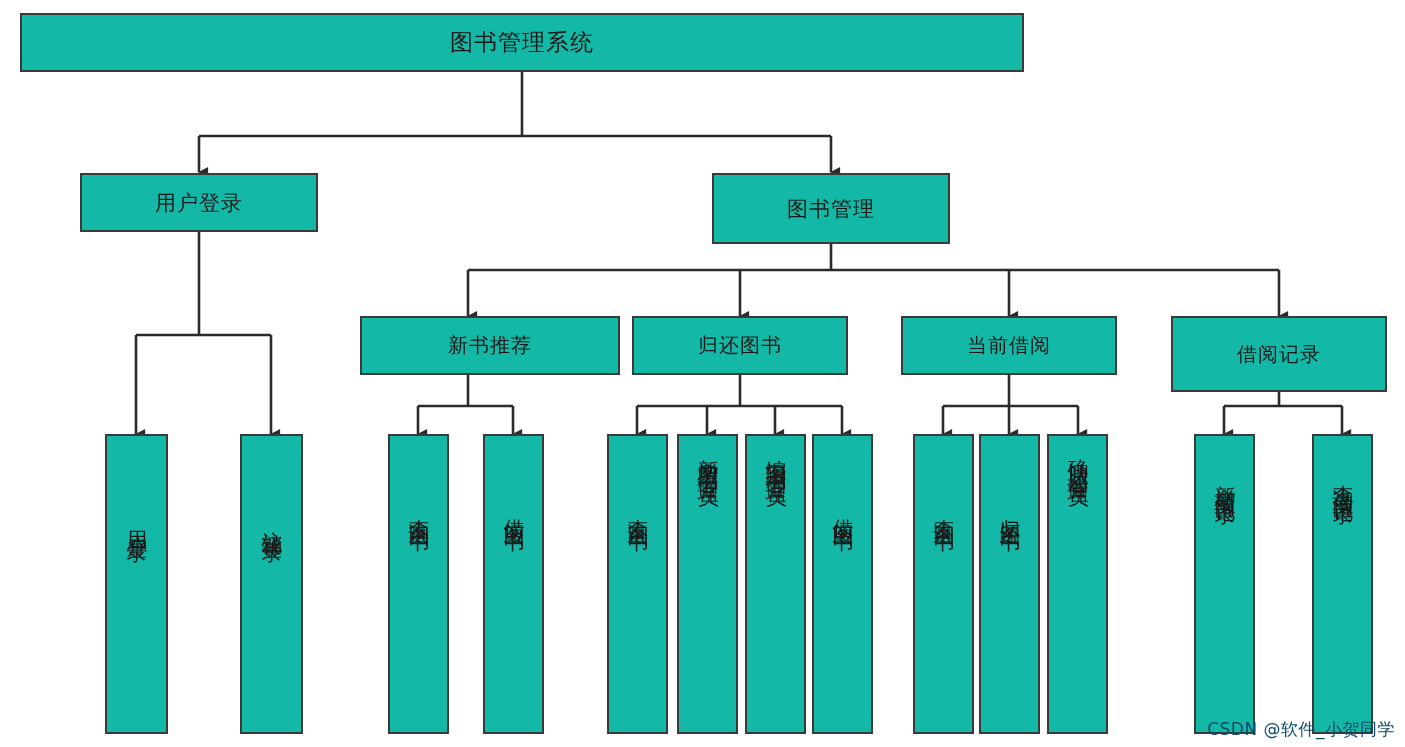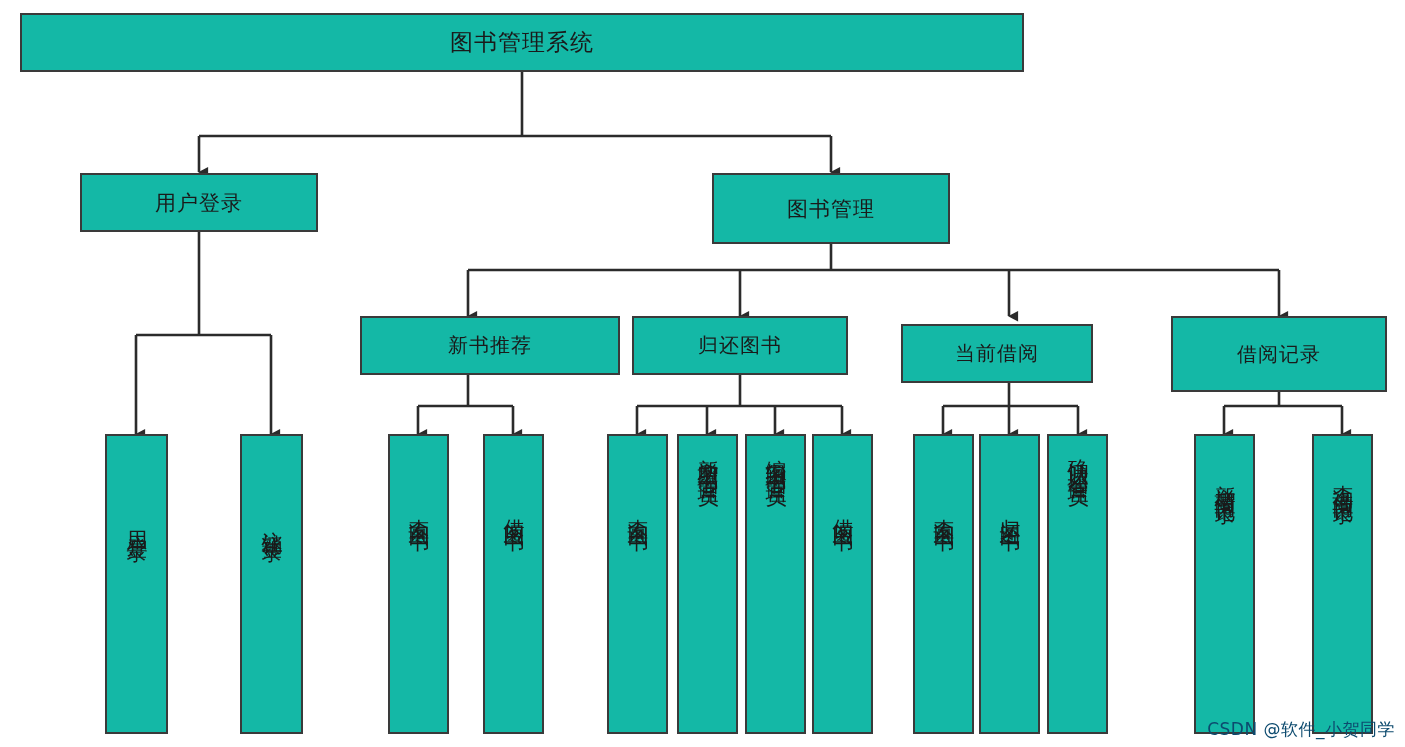--- a/index.html
+++ b/index.html
@@ -145,21 +145,21 @@
   </div>
 
   <div class="node level2" style="left:360px; top:316px; width:260px; height:59px;">
     <span class="htext">新书推荐</span>
   </div>
 
   <div class="node level2" style="left:632px; top:316px; width:216px; height:59px;">
     <span class="htext">归还图书</span>
   </div>
 
-  <div class="node level2" style="left:901px; top:324px; width:192px; height:59px;">
+  <div class="node level2" style="left:901px; top:316px; width:216px; height:59px;">
     <span class="htext">当前借阅</span>
   </div>
 
   <div class="node level2" style="left:1171px; top:316px; width:216px; height:76px;">
     <span class="htext">借阅记录</span>
   </div>
 
   <div class="node leaf" style="left:105px; top:434px; width:63px; height:300px;">
     <span class="vtext" style="margin-top:78px;">用户登录</span>
   </div>

